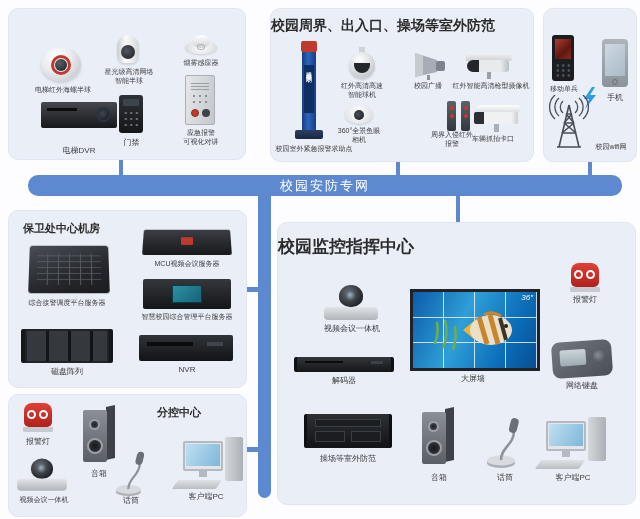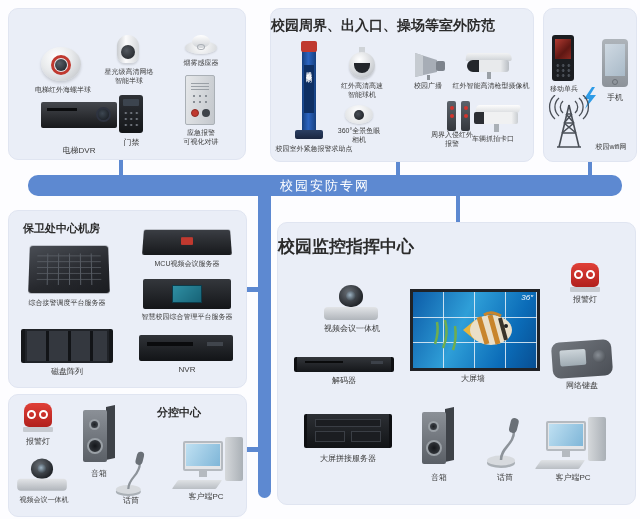--- a/index.html
+++ b/index.html
@@ -353,21 +353,21 @@
     <div class="icon netkb" style="left:274px;top:118px">
         <span class="scr"></span>
         <span class="joy"></span>
       </div>
     <div class="lbl" style="left:278px;top:158px;width:52px">网络键盘</div>
     <div class="icon splice" style="left:26px;top:191px">
         <span class="b1"></span>
         <span class="b2"></span>
         <span class="b3"></span>
       </div>
-    <div class="lbl" style="left:18px;top:231px;width:104px">大屏拼接服务器</div>
+    <div class="lbl" style="left:18px;top:231px;width:104px">操场等室外防范</div>
     <div class="icon speaker" style="left:144px;top:186px">
         <span class="side"></span>
         <span class="front"></span>
         <span class="tw"></span>
         <span class="wf"></span>
       </div>
     <div class="lbl" style="left:146px;top:250px;width:30px">音箱</div>
     <div class="icon" style="left:206px;top:192px;width:40px;height:54px">
       <svg width="40" height="54" viewBox="0 0 40 54">
         <ellipse cx="17" cy="48" rx="14" ry="5" fill="#aab0b6"></ellipse>

